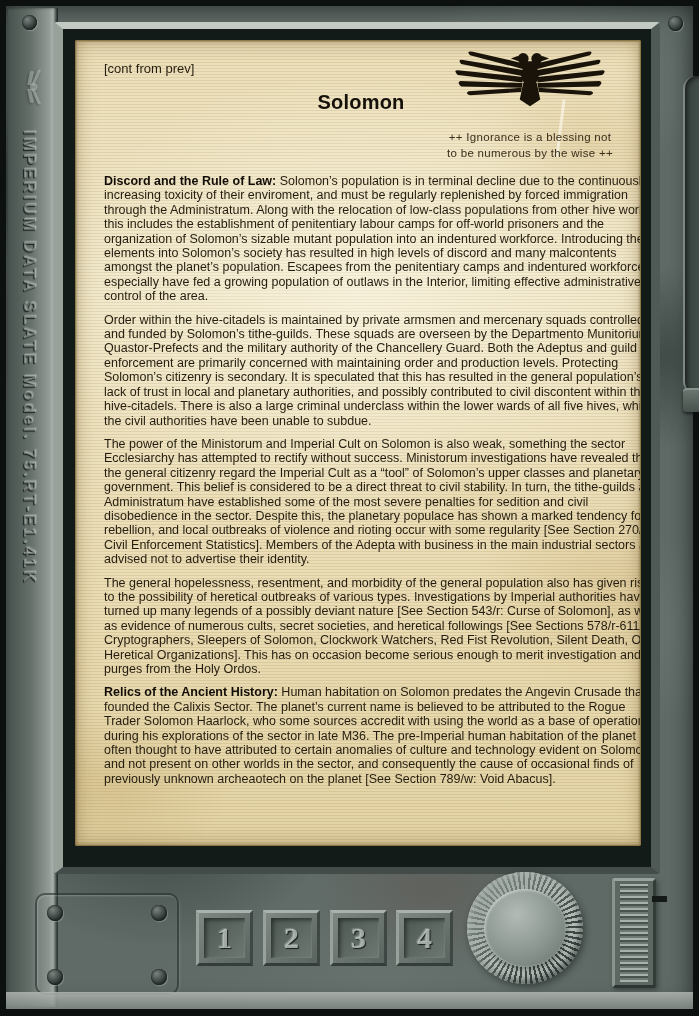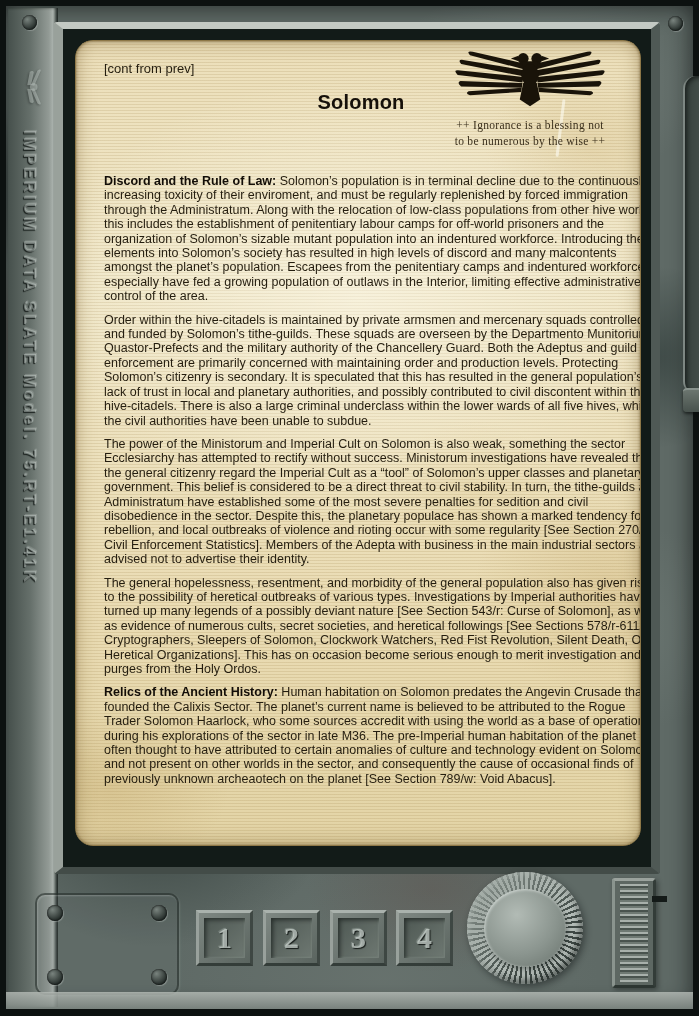--- a/index.html
+++ b/index.html
@@ -52,21 +52,21 @@
   
   .screen-frame{
     position:absolute;left:54px;top:22px;width:606px;height:852px;box-sizing:border-box;
     border-top:7px solid #c3c9c3;border-left:9px solid #99a19b;
     border-right:9px solid #4f5955;border-bottom:7px solid #434c48;
     background:#121b18;border-radius:3px;
     padding:11px 10px 21px 12px;
   }
   .parchment{
     position:relative;width:100%;height:100%;box-sizing:border-box;
-    border-radius:18px;overflow:hidden;
+    border-radius:1px;overflow:hidden;
     border:1px solid #8d7747;
     background:
       radial-gradient(ellipse 420px 300px at 50% 32%, rgba(255,252,240,.5), transparent 75%),
       radial-gradient(ellipse 190px 150px at 94% 68%, rgba(188,158,94,.26), transparent 70%),
       radial-gradient(ellipse 170px 120px at 6% 93%, rgba(184,154,90,.28), transparent 70%),
       radial-gradient(ellipse 150px 100px at 91% 13%, rgba(198,168,104,.22), transparent 70%),
       radial-gradient(ellipse 120px 90px at 70% 55%, rgba(210,185,120,.18), transparent 70%),
       repeating-linear-gradient(180deg, rgba(148,118,60,.17) 0 1px, rgba(148,118,60,0) 1px 3px),
       linear-gradient(180deg,#ecdfba 0%,#f0e7c8 30%,#eadcb4 70%,#e3d4a6 100%);
     box-shadow:inset 0 0 18px rgba(116,90,42,.5), inset 0 0 3px rgba(90,70,35,.7);
@@ -75,22 +75,22 @@
   .scratch{
     position:absolute;top:58px;right:78px;width:3px;height:58px;border-radius:3px;
     background:rgba(255,255,248,.55);transform:rotate(7deg);
   }
   .page-content{position:absolute;inset:0;padding:18px 22px 0 28px;}
   .cont-note{font-size:13px;margin-top:2px;}
   .page-title{font-size:20px;font-weight:bold;color:#15100a;margin-top:15px;letter-spacing:.2px;text-align:center;}
   .aquila-block{position:absolute;top:8px;right:12px;width:196px;text-align:center;}
   .aquila{width:172px;height:60px;}
   .quote{
-    font-family:Liberation Serif, serif;font-size:11.5px;line-height:16px;
-    color:#3a2f1c;margin-top:4px;letter-spacing:.3px;
+    font-family:Liberation Sans, sans-serif;font-size:11.5px;line-height:16px;
+    color:#3a2f1c;margin-top:16px;letter-spacing:.3px;
   }
   .body-text{margin-top:60px;width:560px;font-size:12.5px;line-height:14.4px;}
   .body-text p{margin:0 0 9px 0;}
   .body-text strong{color:#120d07;}
   
   .access-plate{
     position:absolute;left:35px;top:893px;width:140px;height:98px;border-radius:10px;
     border:2px solid rgba(32,40,37,.55);
     box-shadow:inset 1px 1px 2px rgba(208,216,212,.3), 1px 1px 2px rgba(200,208,204,.18);
     background:rgba(108,118,113,.12);

